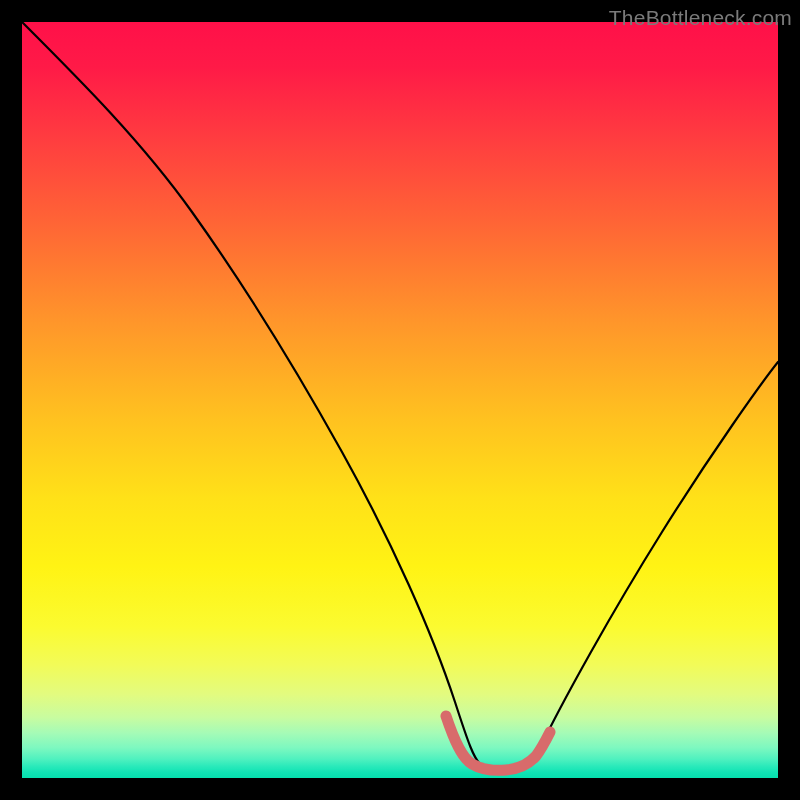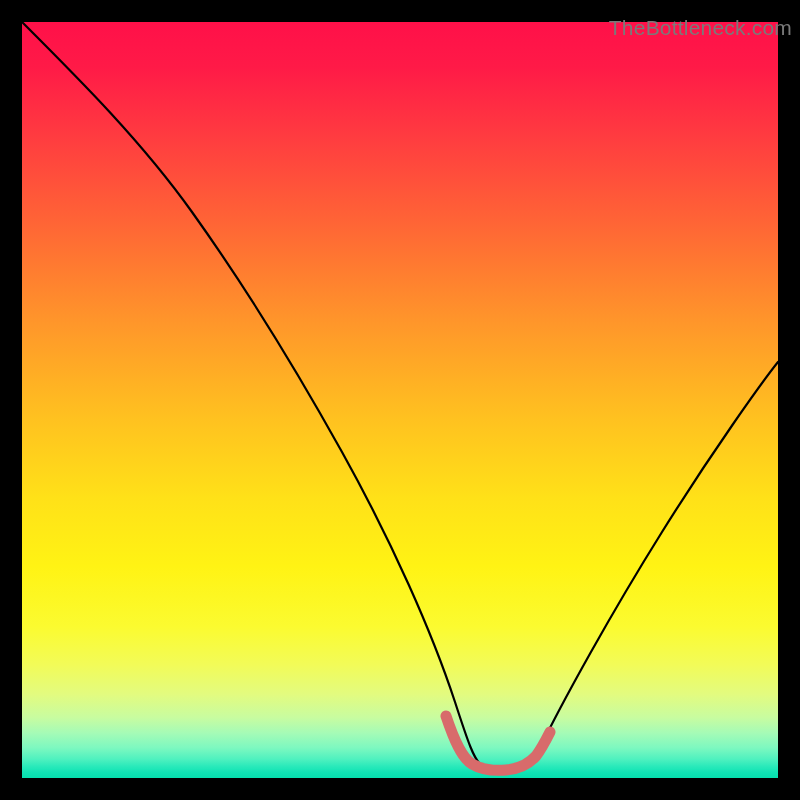--- a/index.html
+++ b/index.html
@@ -49,21 +49,21 @@
       #0fe3b4 99.3%,
       #06dfae 100%
     );
   }
   .curve {
     position: absolute;
     inset: 0;
   }
   .watermark {
     position: absolute;
-    top: 16px;
+    top: 6px;
     right: 8px;
     color: #7a7a7a;
     font-size: 21px;
     letter-spacing: 0.2px;
     font-weight: 400;
     user-select: none;
   }
 </style>
 </head>
 <body>

